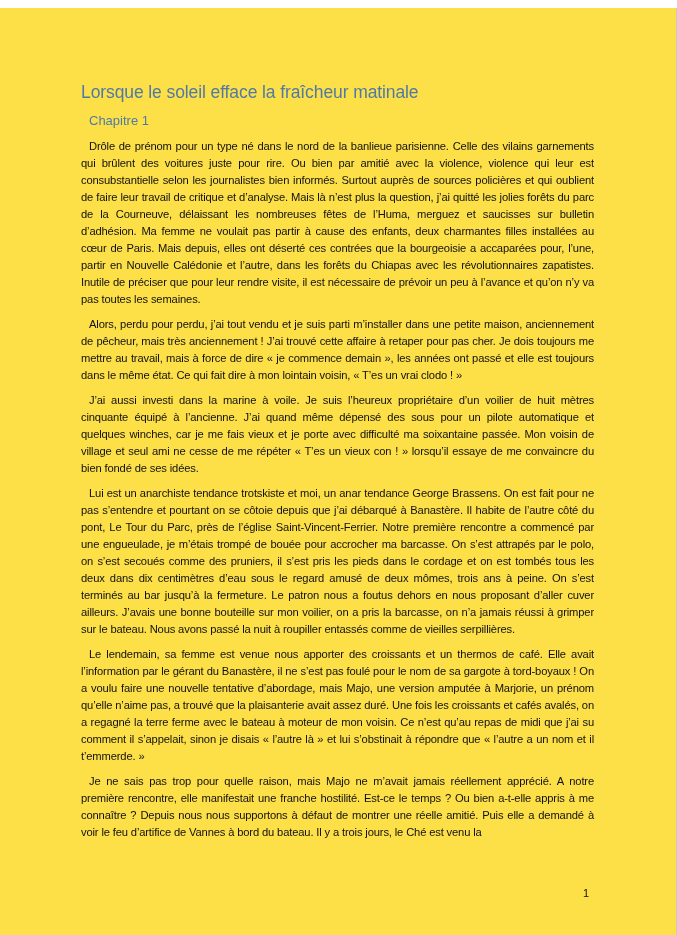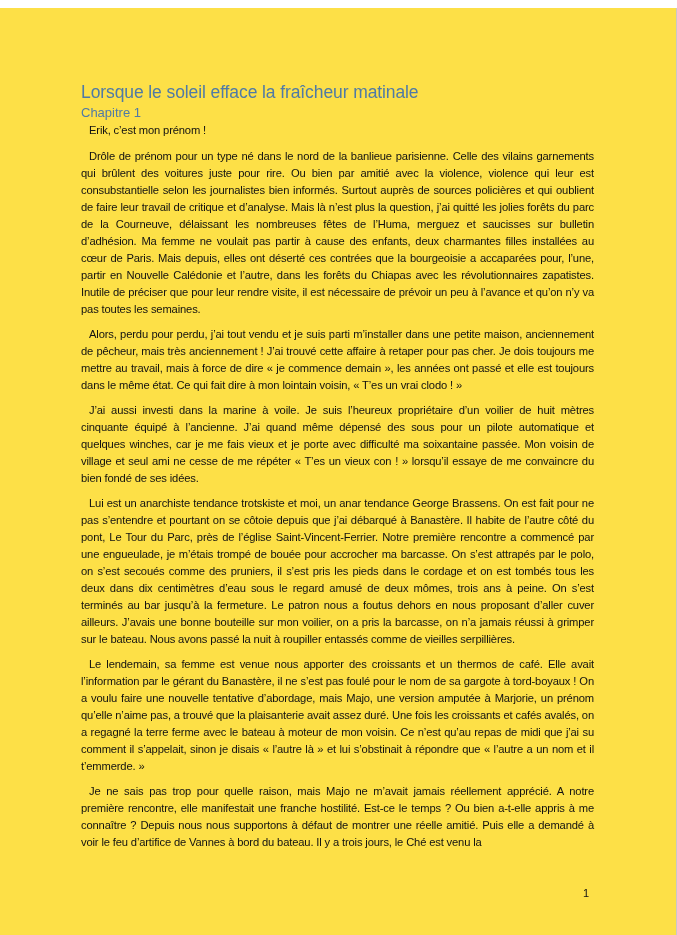--- a/index.html
+++ b/index.html
@@ -10,40 +10,39 @@
     }
     .content {
       position: absolute; left: 81px; top: 72px; width: 513px;
       font-family: "Liberation Sans", sans-serif; color: #111;
     }
     .title {
       font-size: 17.5px; color: #4f7aa6; margin: 0; line-height: 24px;
       font-weight: normal; letter-spacing: -0.1px;
     }
     .chapter {
-      font-size: 13px; color: #4f7aa6; margin: 0; line-height: 18px; font-weight: normal;
+      font-size: 13px; color: #4f7aa6; margin: 8px; line-height: 18px; font-weight: normal;
     }
     p {
       margin: 0 0 8px 0; font-size: 11.2px; line-height: 17px;
       text-align: justify; text-indent: 8px; letter-spacing: -0.15px;
     }
     p.first { margin-bottom: 9px; }
     .page-number {
       position: absolute; left: 583px; top: 879px;
       font-family: "Liberation Sans", sans-serif; font-size: 11px; color: #111;
     }
   </style>
 </head>
 <body>
 
 <div class="page">
   <div class="content">
     <h1 class="title">Lorsque le soleil efface la fraîcheur matinale</h1>
     <h2 class="chapter">Chapitre 1</h2>
-    <p class="first">Erik, c’est mon prénom !</p>
     <p>Drôle de prénom pour un type né dans le nord de la banlieue parisienne. Celle des vilains garnements qui brûlent des voitures juste pour rire. Ou bien par amitié avec la violence, violence qui leur est consubstantielle selon les journalistes bien informés. Surtout auprès de sources policières et qui oublient de faire leur travail de critique et d’analyse. Mais là n’est plus la question, j’ai quitté les jolies forêts du parc de la Courneuve, délaissant les nombreuses fêtes de l’Huma, merguez et saucisses sur bulletin d’adhésion. Ma femme ne voulait pas partir à cause des enfants, deux charmantes filles installées au cœur de Paris. Mais depuis, elles ont déserté ces contrées que la bourgeoisie a accaparées pour, l’une, partir en Nouvelle Calédonie et l’autre, dans les forêts du Chiapas avec les révolutionnaires zapatistes. Inutile de préciser que pour leur rendre visite, il est nécessaire de prévoir un peu à l’avance et qu’on n’y va pas toutes les semaines.</p>
     <p>Alors, perdu pour perdu, j’ai tout vendu et je suis parti m’installer dans une petite maison, anciennement de pêcheur, mais très anciennement ! J’ai trouvé cette affaire à retaper pour pas cher. Je dois toujours me mettre au travail, mais à force de dire « je commence demain », les années ont passé et elle est toujours dans le même état. Ce qui fait dire à mon lointain voisin, « T’es un vrai clodo ! »</p>
     <p>J’ai aussi investi dans la marine à voile. Je suis l’heureux propriétaire d’un voilier de huit mètres cinquante équipé à l’ancienne. J’ai quand même dépensé des sous pour un pilote automatique et quelques winches, car je me fais vieux et je porte avec difficulté ma soixantaine passée. Mon voisin de village et seul ami ne cesse de me répéter « T’es un vieux con ! » lorsqu’il essaye de me convaincre du bien fondé de ses idées.</p>
     <p>Lui est un anarchiste tendance trotskiste et moi, un anar tendance George Brassens. On est fait pour ne pas s’entendre et pourtant on se côtoie depuis que j’ai débarqué à Banastère. Il habite de l’autre côté du pont, Le Tour du Parc, près de l’église Saint-Vincent-Ferrier. Notre première rencontre a commencé par une engueulade, je m’étais trompé de bouée pour accrocher ma barcasse. On s’est attrapés par le polo, on s’est secoués comme des pruniers, il s’est pris les pieds dans le cordage et on est tombés tous les deux dans dix centimètres d’eau sous le regard amusé de deux mômes, trois ans à peine. On s’est terminés au bar jusqu’à la fermeture. Le patron nous a foutus dehors en nous proposant d’aller cuver ailleurs. J’avais une bonne bouteille sur mon voilier, on a pris la barcasse, on n’a jamais réussi à grimper sur le bateau. Nous avons passé la nuit à roupiller entassés comme de vieilles serpillières.</p>
     <p>Le lendemain, sa femme est venue nous apporter des croissants et un thermos de café. Elle avait l’information par le gérant du Banastère, il ne s’est pas foulé pour le nom de sa gargote à tord-boyaux ! On a voulu faire une nouvelle tentative d’abordage, mais Majo, une version amputée à Marjorie, un prénom qu’elle n’aime pas, a trouvé que la plaisanterie avait assez duré. Une fois les croissants et cafés avalés, on a regagné la terre ferme avec le bateau à moteur de mon voisin. Ce n’est qu’au repas de midi que j’ai su comment il s’appelait, sinon je disais « l’autre là » et lui s’obstinait à répondre que « l’autre a un nom et il t’emmerde. »</p>
     <p>Je ne sais pas trop pour quelle raison, mais Majo ne m’avait jamais réellement apprécié. A notre première rencontre, elle manifestait une franche hostilité. Est-ce le temps ? Ou bien a-t-elle appris à me connaître ? Depuis nous nous supportons à défaut de montrer une réelle amitié. Puis elle a demandé à voir le feu d’artifice de Vannes à bord du bateau. Il y a trois jours, le Ché est venu la</p>
   </div>
   <div class="page-number">1</div>
 </div>
 

